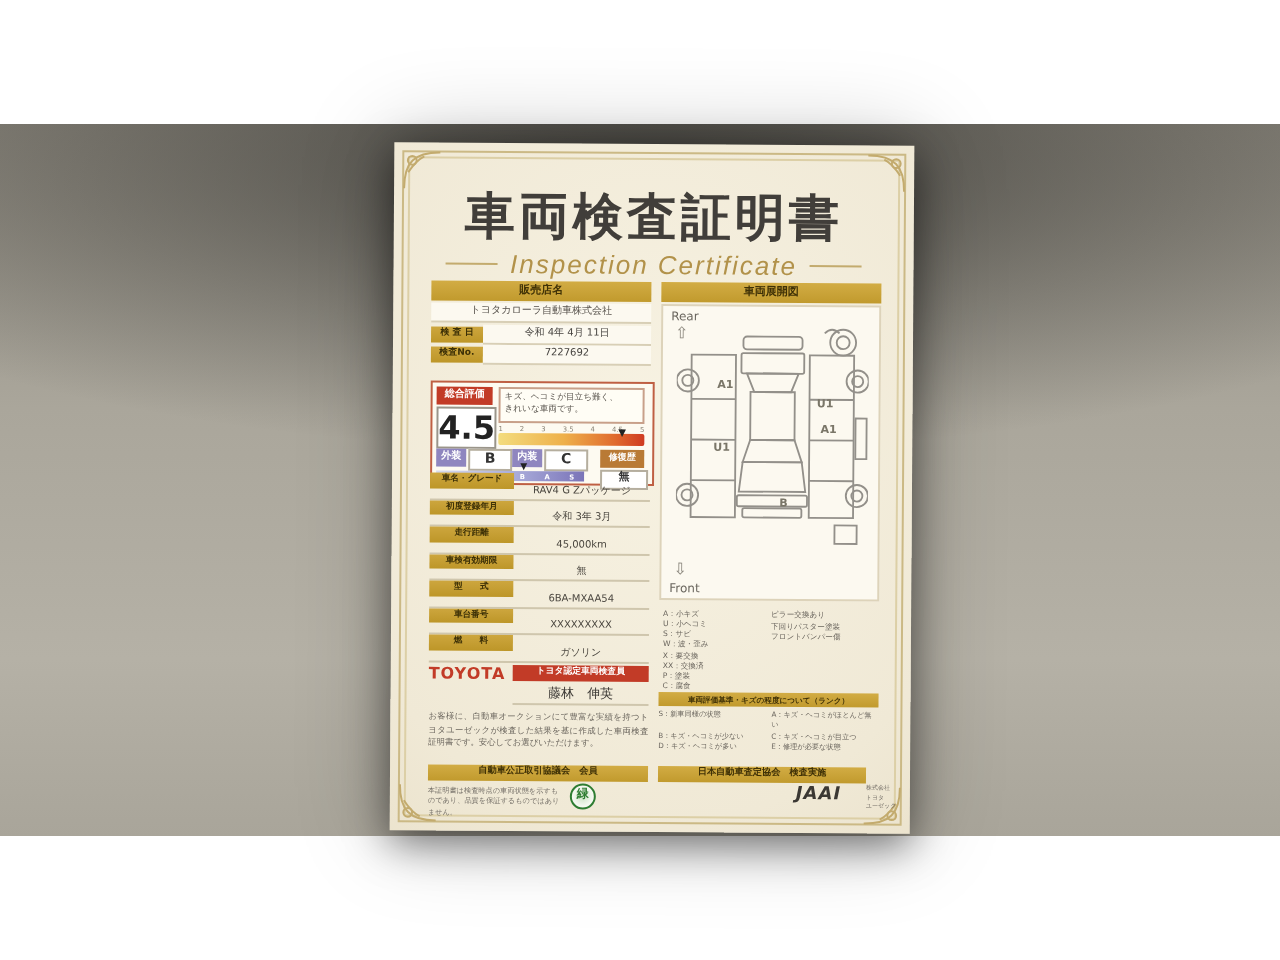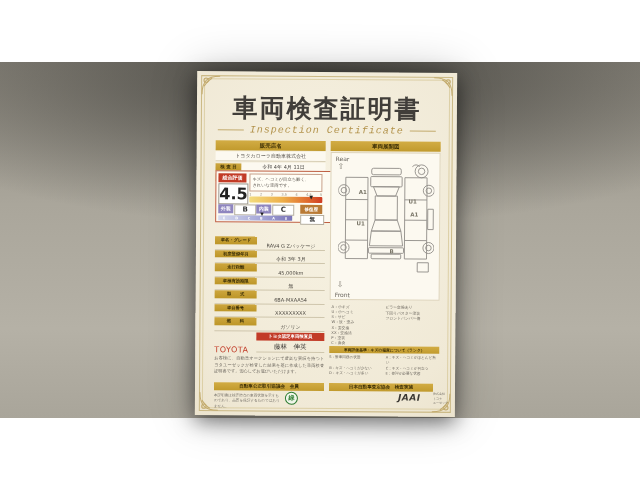--- a/index.html
+++ b/index.html
@@ -21,40 +21,40 @@
   .f2{inset:7px;border:1px solid #dccfa6;}
   .corner{position:absolute;width:22px;height:22px;color:#c3ab6e;}
   .corner svg{width:100%;height:100%;}
   .c-tl{left:3px;top:3px;} .c-tr{right:3px;top:3px;transform:scaleX(-1);}
   .c-bl{left:3px;bottom:3px;transform:scaleY(-1);} .c-br{right:3px;bottom:3px;transform:scale(-1,-1);}
   .title{position:absolute;left:0;top:20px;width:100%;text-align:center;
     font-family:"DejaVu Serif","Liberation Serif",serif;font-weight:700;
     font-size:25px;letter-spacing:2px;color:#413e3a;}
   .subtitle{position:absolute;left:0;top:53px;width:100%;display:flex;align-items:center;
     justify-content:center;gap:6px;color:#b2924a;}
-  .subtitle .txt{font-family:Liberation Mono, monospace;font-style:italic;
-    font-size:10px;letter-spacing:1px;}
+  .subtitle .txt{font-family:Liberation Sans, sans-serif;font-style:italic;
+    font-size:13px;letter-spacing:1px;}
   .dash{width:26px;height:1px;background:#c3ab6e;}
   .goldbar{background:linear-gradient(#d2ac44,#c19a2d);color:#3f3106;font-weight:bold;
     text-align:center;}
   .chip{background:linear-gradient(#cda63e,#bd9628);color:#3b2f06;font-weight:bold;
     text-align:center;overflow:hidden;white-space:nowrap;}
   .col{position:absolute;top:69px;}
   .col-left{left:19px;width:110px;height:250px;}
   .col-right{left:134px;width:110px;height:245px;}
   .abs{position:absolute;}
   .hdr{left:0;top:0;width:100%;height:10px;font-size:5.5px;line-height:10px;}
   .dealer{left:0;top:11px;width:100%;height:9px;background:#fcf9f0;font-size:5px;
     line-height:9px;text-align:center;color:#55504a;border-bottom:.5px solid #d8cfb6;}
   .meta{left:0;width:100%;height:9px;}
   .meta .chip{position:absolute;left:0;top:1px;width:26px;height:7.5px;font-size:4.5px;line-height:7.5px;}
   .meta .val{position:absolute;left:26px;right:0;top:0;height:9px;font-size:5px;line-height:9px;
     text-align:center;background:#fcf9f0;border-bottom:.5px solid #d8cfb6;}
   
-  .rating{left:0;top:30px;width:110px;height:50px;border:1.5px solid #bf5f43;background:#fdfaf1;padding-left:41px;}
+  .rating{left:0;top:50px;width:110px;height:50px;border:1.5px solid #bf5f43;background:#fdfaf1;}
   .r-badge{left:2px;top:2px;width:28px;height:9px;background:var(--red,#c23b27);color:#fff;
     font-size:5px;line-height:9px;text-align:center;font-weight:bold;}
   .r-score{left:2px;top:12px;width:28px;height:19px;background:#fff;border:.8px solid #9a9документ08a;
     border:.8px solid #9a958a;font-size:16px;line-height:19px;text-align:center;
     font-weight:bold;color:#222;}
   .r-comment{left:33px;top:2px;width:73px;height:18px;border:.8px solid #c8a08a;background:#fffdf5;
     font-size:4.3px;line-height:1.6;padding:1.5px 2px;color:#5a554e;box-sizing:border-box;}
   .r-ticks{left:33px;top:21px;width:73px;height:4px;display:flex;justify-content:space-between;
     font-size:3.4px;color:#8a8376;}
   .r-scale{left:33px;top:25px;width:73px;height:5.5px;border-radius:1px;
@@ -70,21 +70,21 @@
     align-items:center;background:linear-gradient(90deg,#d7dbee,#a8aad9 55%,#7a74b8);
     font-size:3.4px;color:#fff;font-weight:bold;}
   .g-marker{left:44px;top:41px;font-size:4.5px;color:#222;line-height:4px;}
   .rep-val{left:84px;top:43px;width:22px;height:7.5px;background:#fff;border:.6px solid #b5ae9e;
     font-size:5.5px;line-height:7.5px;text-align:center;font-weight:bold;color:#333;}
   
   .spec{left:0;width:110px;height:13.5px;border-bottom:.5px solid #cfc6ad;}
   .spec .chip{position:absolute;left:0;top:1px;width:42px;height:7.5px;font-size:4.3px;line-height:7.5px;}
   .spec .val{position:absolute;left:42px;right:0;bottom:1px;text-align:center;font-size:5px;color:#4a463f;}
   
-  .toyota{left:0;top:205px;width:40px;height:9px;color:#c23b27;font-weight:normal;
+  .toyota{left:0;top:192px;width:40px;height:9px;color:#c23b27;font-weight:bold;
     font-size:8px;letter-spacing:.5px;line-height:9px;}
   .insp-bar{left:42px;top:192px;width:68px;height:8px;background:var(--red,#c23b27);color:#fff;
     font-size:4.4px;line-height:8px;text-align:center;font-weight:bold;}
   .insp-name{left:42px;top:202px;width:68px;height:9px;font-size:6.5px;line-height:9px;
     text-align:center;color:#3c3935;border-bottom:.5px solid #cfc6ad;}
   .disclaimer{left:0;top:215px;width:110px;font-size:4.2px;line-height:1.55;color:#6b665e;text-align:justify;}
   
   .panel{left:0;top:11px;width:110px;height:148px;background:#fcf9f0;border:.5px solid #ddd3ba;box-sizing:border-box;}
   .dirlabel{position:absolute;font-size:6px;color:#6a665e;}
   .dirarrow{position:absolute;font-size:8px;color:#8a867c;line-height:8px;}

